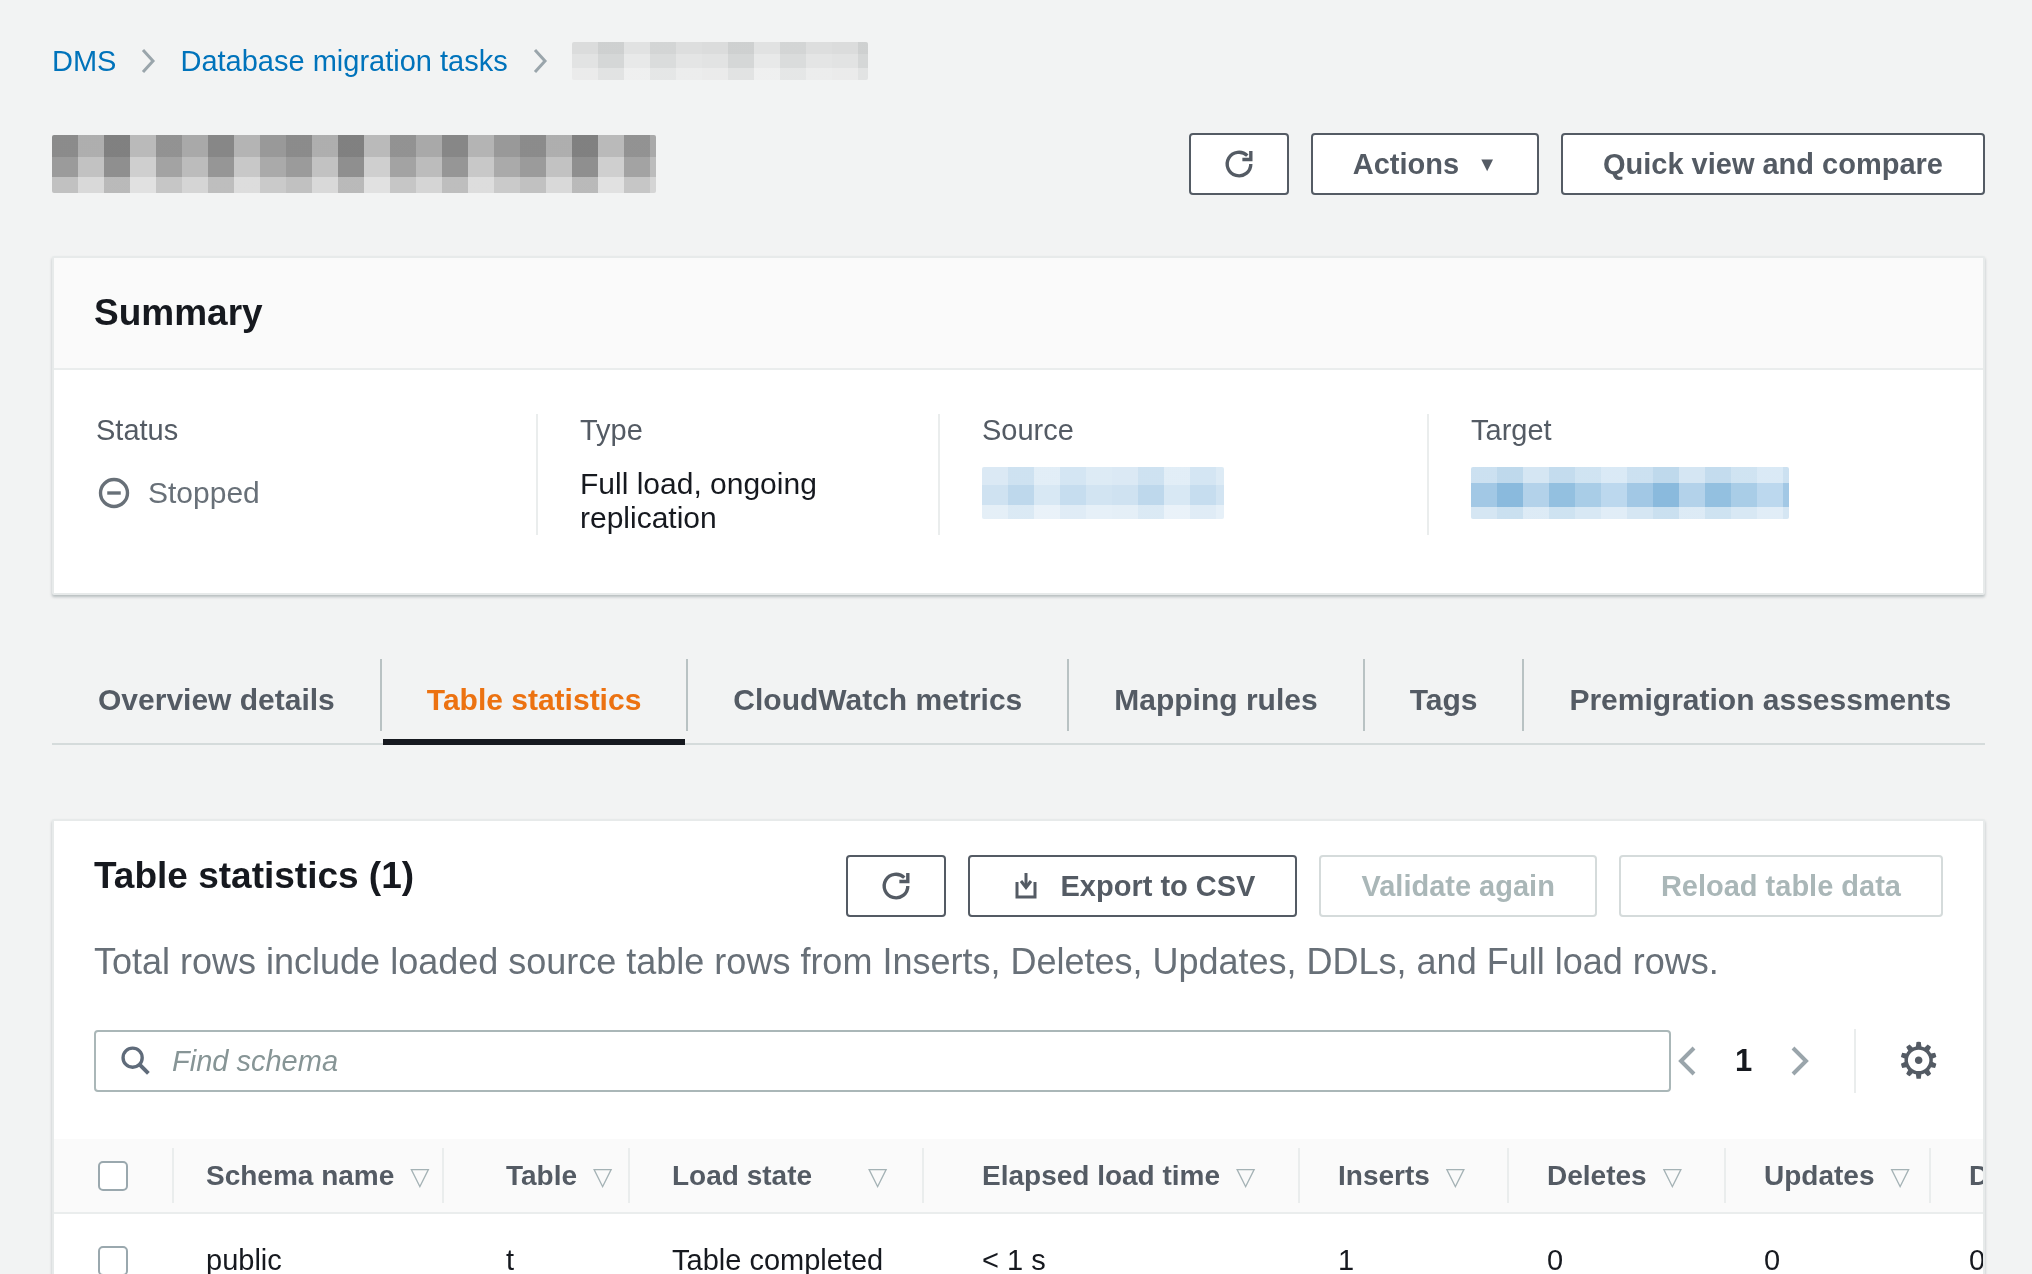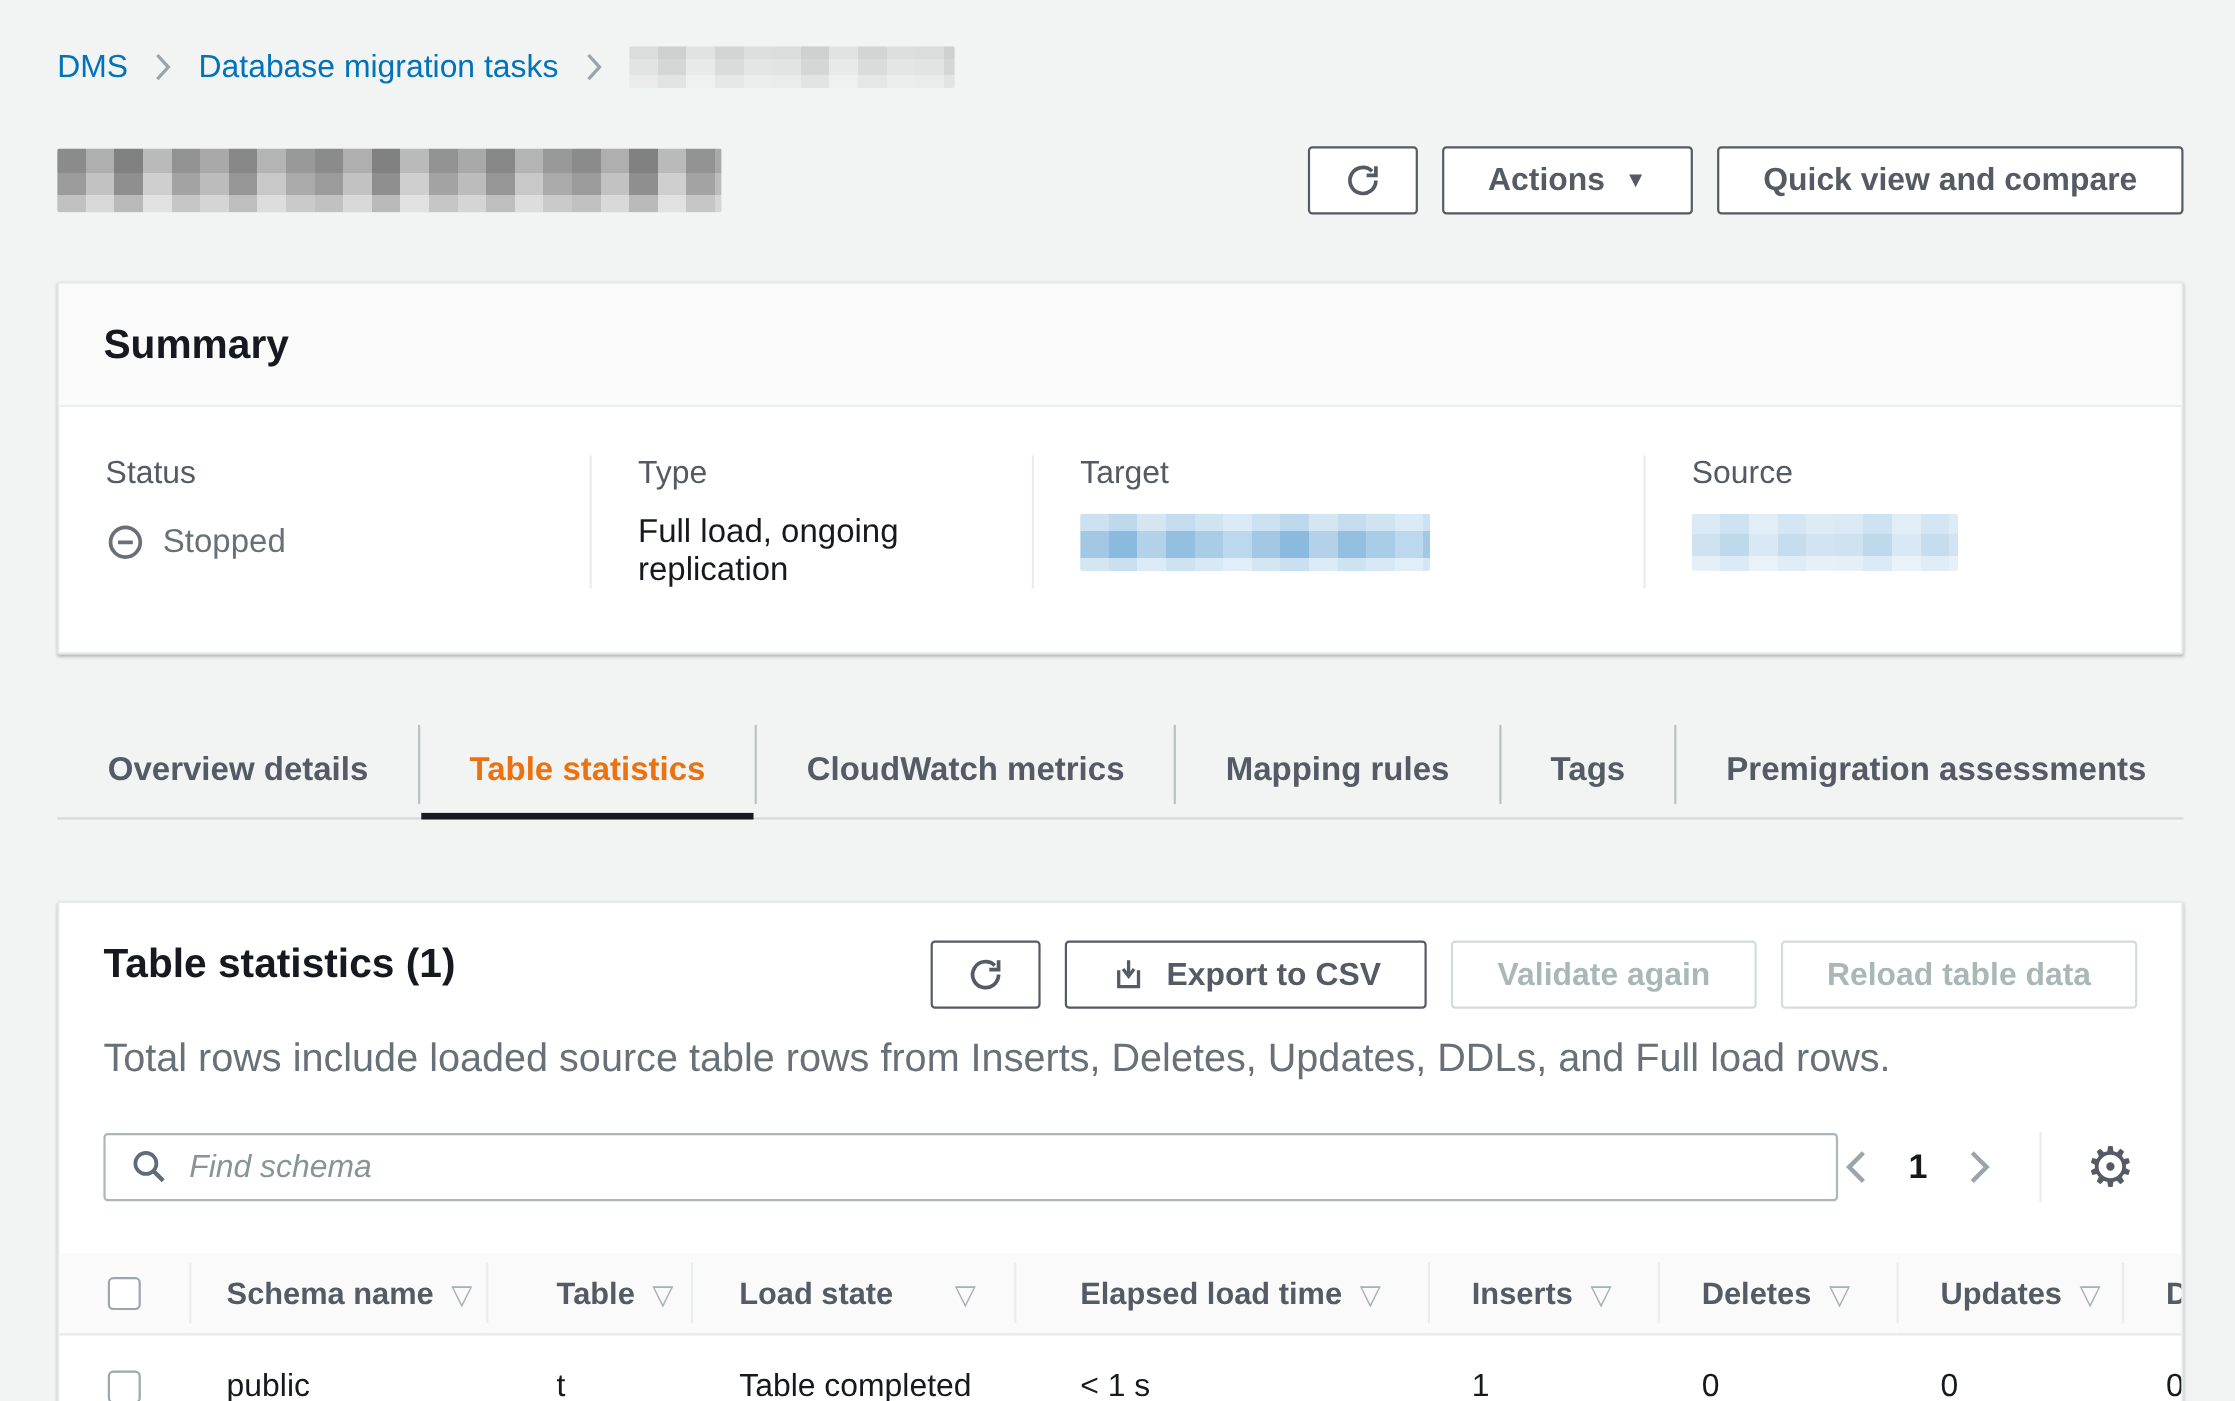--- a/index.html
+++ b/index.html
@@ -166,30 +166,30 @@
                 <line x1="10" y1="16" x2="22" y2="16" stroke="#687078" stroke-width="3"></line>
               </svg>
           </span>
           <span class="status-text">Stopped</span>
         </div>
       </div>
       <div class="sum-col c2">
         <div class="field-label">Type</div>
         <div class="field-value">Full load, ongoing replication</div>
       </div>
+      <div class="sum-col c3">
+        <div class="field-label">Source</div>
+        <div class="field-value">
+            <span class="redact redact-source"></span>
+          </div>
+      </div>
       <div class="sum-col c4">
         <div class="field-label">Target</div>
         <div class="field-value">
             <span class="redact redact-target"></span>
-          </div>
-      </div>
-      <div class="sum-col c3">
-        <div class="field-label">Source</div>
-        <div class="field-value">
-            <span class="redact redact-source"></span>
           </div>
       </div>
     </div>
   </section>
 
   <div class="tabs">
     <div class="tab">Overview details</div>
     <div class="tab active">Table statistics</div>
     <div class="tab">CloudWatch metrics</div>
     <div class="tab">Mapping rules</div>

